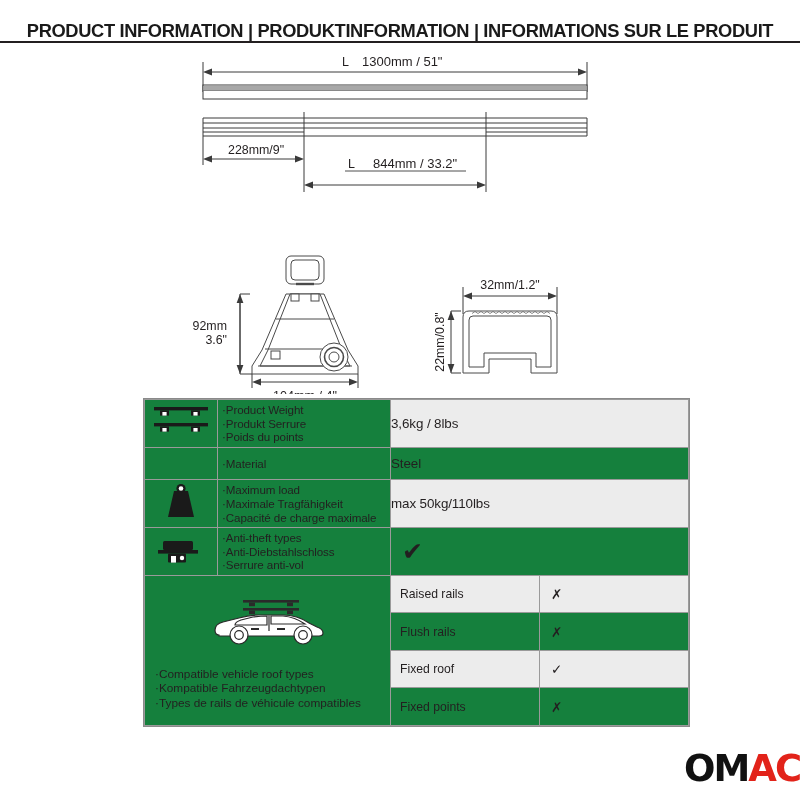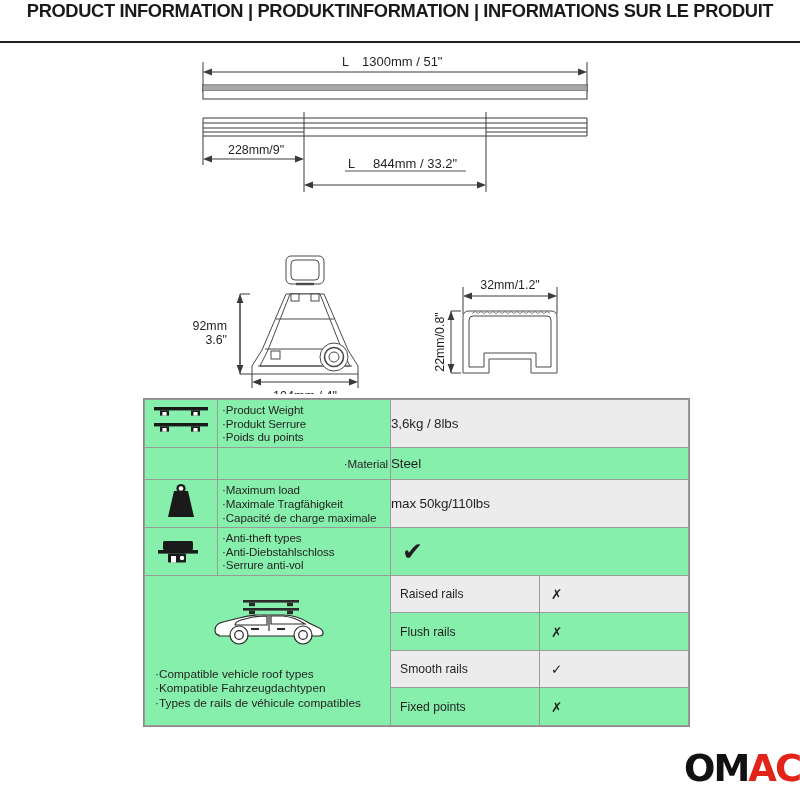--- a/index.html
+++ b/index.html
@@ -6,21 +6,21 @@
   body{
     width:800px;height:800px;position:relative;overflow:hidden;
     font-family:"Liberation Sans","DejaVu Sans",sans-serif;
     color:#231f20;
   }
   .page{position:absolute;inset:0;}
 
   
   .title-bar{
     position:absolute;left:0;top:0;width:800px;height:42px;
-    display:flex;align-items:flex-start;justify-content:center;
+    display:flex;align-items:flex-end;justify-content:center;
   }
   .title-text{
     font-size:18.3px;font-weight:bold;letter-spacing:-0.35px;
     white-space:nowrap;color:#1a1a1a;
   }
   .title-rule{
     position:absolute;left:0;top:41px;width:800px;height:1.6px;background:#231f20;
   }
 
   
@@ -33,21 +33,21 @@
     border:1.3px solid #8a8a8a;
     border-collapse:collapse;
     box-sizing:border-box;
   }
   table.spec{
     border-collapse:collapse;width:100%;table-layout:fixed;
   }
   table.spec td{
     border:1.1px solid #9a9a9a;
     padding:0;vertical-align:middle;
-    background:#86efac;
+    background:#15803d;
   }
   .shade{background:#ececec !important;}
   .c-icon{width:72px;text-align:center;}
   .c-label{width:172px;}
   .c-value{}
   .lbl{
     font-size:11.6px;line-height:13.6px;color:#231f20;
     padding:3px 2px 3px 4px;letter-spacing:-0.1px;
   }
   .lbl .li{white-space:nowrap;}
@@ -268,21 +268,21 @@
             </div>
           </td>
           <td class="c-value shade">
             <div class="val">3,6kg / 8lbs</div>
           </td>
         </tr>
 
         <tr>
           <td class="c-icon"></td>
           <td class="c-label">
-            <div class="lbl" style="padding-top:9px;padding-bottom:9px;text-align:right;">
+            <div class="lbl" style="padding-top:9px;padding-bottom:9px;">
               <div class="li">·Material</div>
             </div>
           </td>
           <td class="c-value">
             <div class="val">Steel</div>
           </td>
         </tr>
 
         <tr>
           <td class="c-icon">
@@ -387,21 +387,21 @@
                 <tr>
                   <td>
                     <div class="roof-name">Flush rails</div>
                   </td>
                   <td>
                     <div class="roof-mark">✗</div>
                   </td>
                 </tr>
                 <tr>
                   <td class="shade">
-                    <div class="roof-name">Smooth rails</div>
+                    <div class="roof-name">Fixed roof</div>
                   </td>
                   <td class="shade">
                     <div class="roof-mark">✓</div>
                   </td>
                 </tr>
                 <tr>
                   <td>
                     <div class="roof-name">Fixed points</div>
                   </td>
                   <td>

